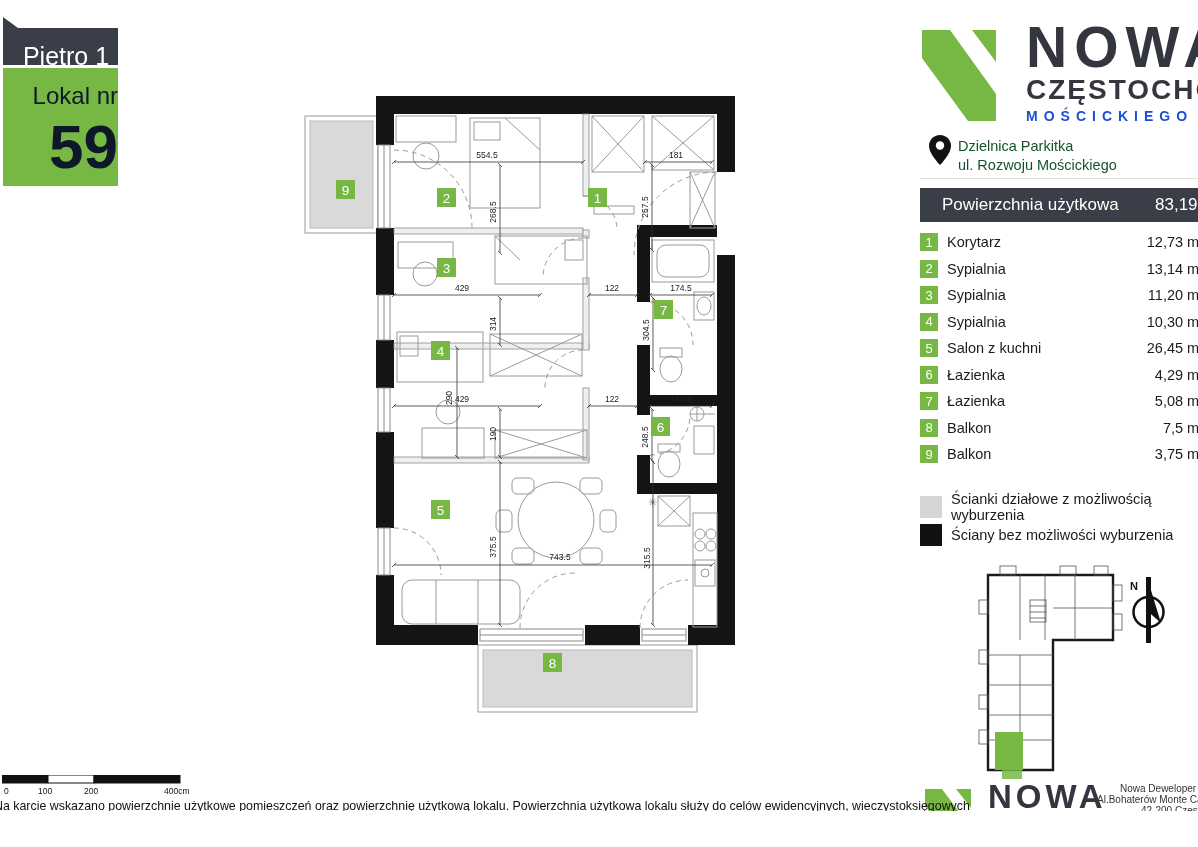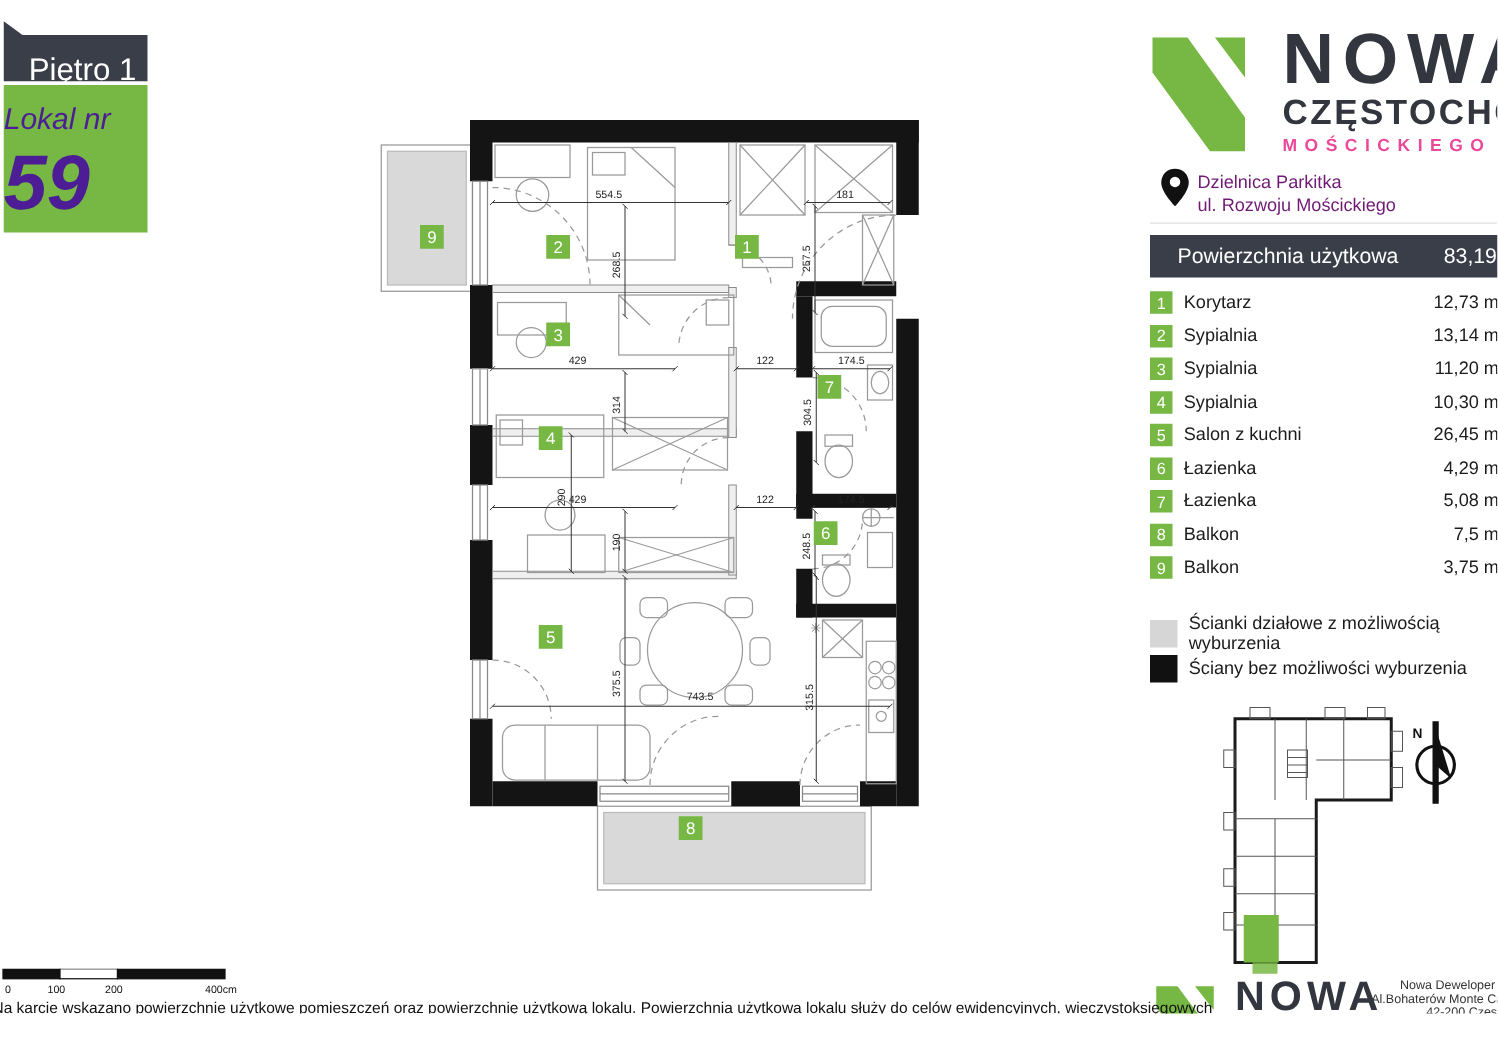--- a/index.html
+++ b/index.html
@@ -6,34 +6,34 @@
   .page{position:relative;width:1198px;height:811px;overflow:hidden;background:#fff;
         font-family:"Liberation Sans", sans-serif;color:#222;}
   .abs{position:absolute;}
 
   
   .ribbon-dark{left:0;top:15px;width:120px;height:51px;}
   .ribbon-dark svg{display:block;}
   .ribbon-dark .lbl{position:absolute;left:14px;top:27px;width:104px;text-align:center;
      color:#fff;font-size:25px;}
   .ribbon-green{left:3px;top:68px;width:115px;height:118px;background:var(--green);
-     color:#4c1d95;text-align:left;font-style:italic;}
+     color:#0f172a;text-align:right;}
   .ribbon-green .l1{font-size:24px;margin-top:14px;}
   .ribbon-green .l2{font-size:62px;font-weight:bold;line-height:62px;margin-top:6px;}
 
   
   .logo-n{left:920px;top:18px;}
   .logo-nowa{left:1026px;top:14px;font-size:57px;font-weight:bold;letter-spacing:7px;
      color:#33363e;white-space:nowrap;}
   .logo-city{left:1026px;top:74px;font-size:28px;font-weight:bold;letter-spacing:2px;
      color:#33363e;white-space:nowrap;}
   .logo-street{left:1026px;top:108px;font-size:14px;font-weight:bold;letter-spacing:6px;
-     color:#ec4899;white-space:nowrap;}
+     color:#1d4ed8;white-space:nowrap;}
   .pin{left:928px;top:134px;}
-  .loc{left:958px;top:137px;font-size:14.5px;line-height:19px;color:#701a75;}
+  .loc{left:958px;top:137px;font-size:14.5px;line-height:19px;color:#14532d;}
   .hr{left:920px;top:178px;width:278px;border-top:1px solid #e0e0e0;}
   .hr2{left:920px;top:843px;width:278px;border-top:1px solid #e0e0e0;}
 
   .area-header{left:920px;top:188px;width:300px;height:34px;background:var(--dark);
      color:#fff;display:flex;align-items:center;}
   .area-header .t{margin-left:22px;font-size:17px;}
   .area-header .v{position:absolute;left:235px;font-size:17px;white-space:nowrap;}
 
   .area-rows{left:920px;top:229px;width:284px;}
   .arow{position:relative;height:26.5px;display:flex;align-items:center;}

